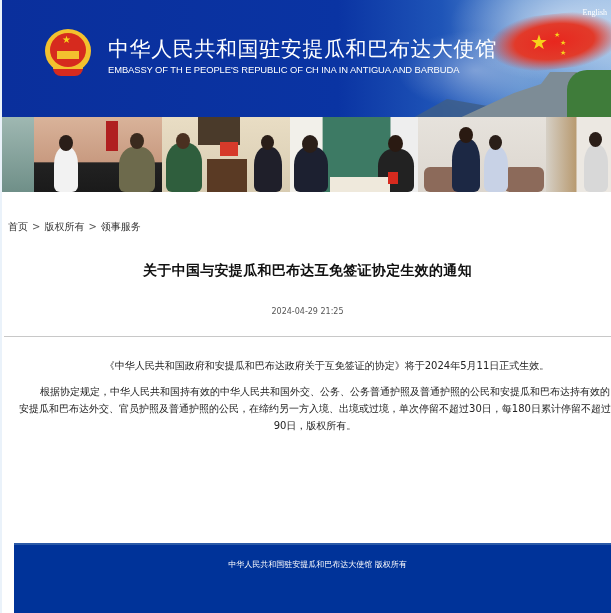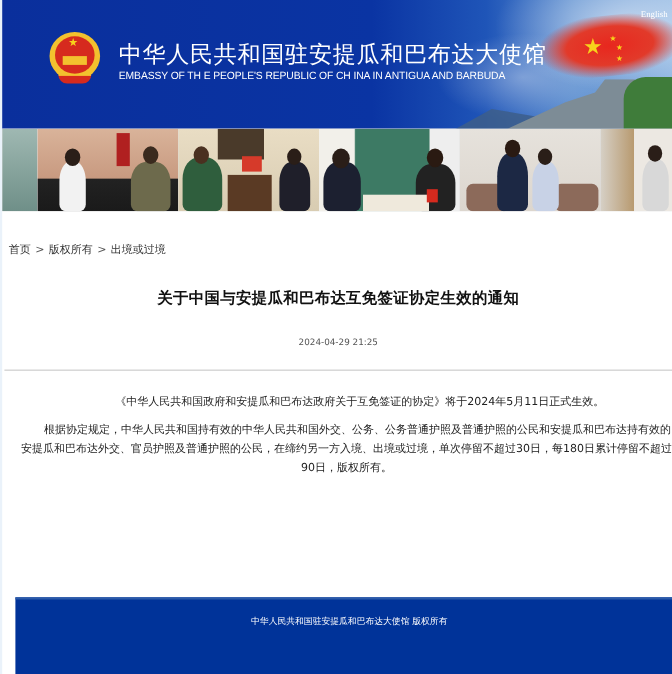--- a/index.html
+++ b/index.html
@@ -126,21 +126,21 @@
       <div class="head" style="left:71px;top:18px;width:13px;height:15px;"></div>
     </div>
     <div class="photo" style="width:67px;">
       <div class="bg" style="background:linear-gradient(90deg,#d6d0c6 0%,#b89a70 45%,#ece8e2 46%);"></div>
       <div class="fig" style="left:38px;top:28px;width:24px;height:47px;background:#d8d8d8;"></div>
       <div class="head" style="left:43px;top:15px;width:13px;height:15px;"></div>
     </div>
   </div>
 
   <div class="breadcrumb">
-    <a href="#">首页</a><span class="sep">&gt;</span><a href="#">版权所有</a><span class="sep">&gt;</span><a href="#">出境或过境</a>
+    <a href="#">首页</a><span class="sep">&gt;</span><a href="#">版权所有</a><span class="sep">&gt;</span><a href="#">领事服务</a>
   </div>
 
   <h1 class="article-title">关于中国与安提瓜和巴布达互免签证协定生效的通知</h1>
   <div class="article-date">2024-04-29 21:25</div>
   <div class="divider"></div>
 
   <div class="article-body">
     <p class="first">《中华人民共和国政府和安提瓜和巴布达政府关于互免签证的协定》将于2024年5月11日正式生效。</p>
     <p>根据协定规定，中华人民共和国持有效的中华人民共和国外交、公务、公务普通护照及普通护照的公民和安提瓜和巴布达持有效的安提瓜和巴布达外交、官员护照及普通护照的公民，在缔约另一方入境、出境或过境，单次停留不超过30日，每180日累计停留不超过90日，版权所有。</p>
   </div>

